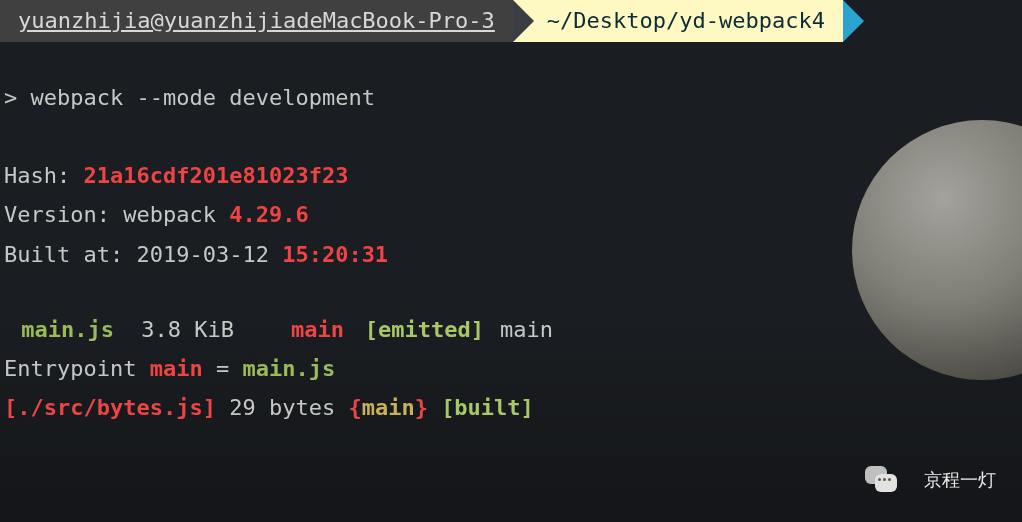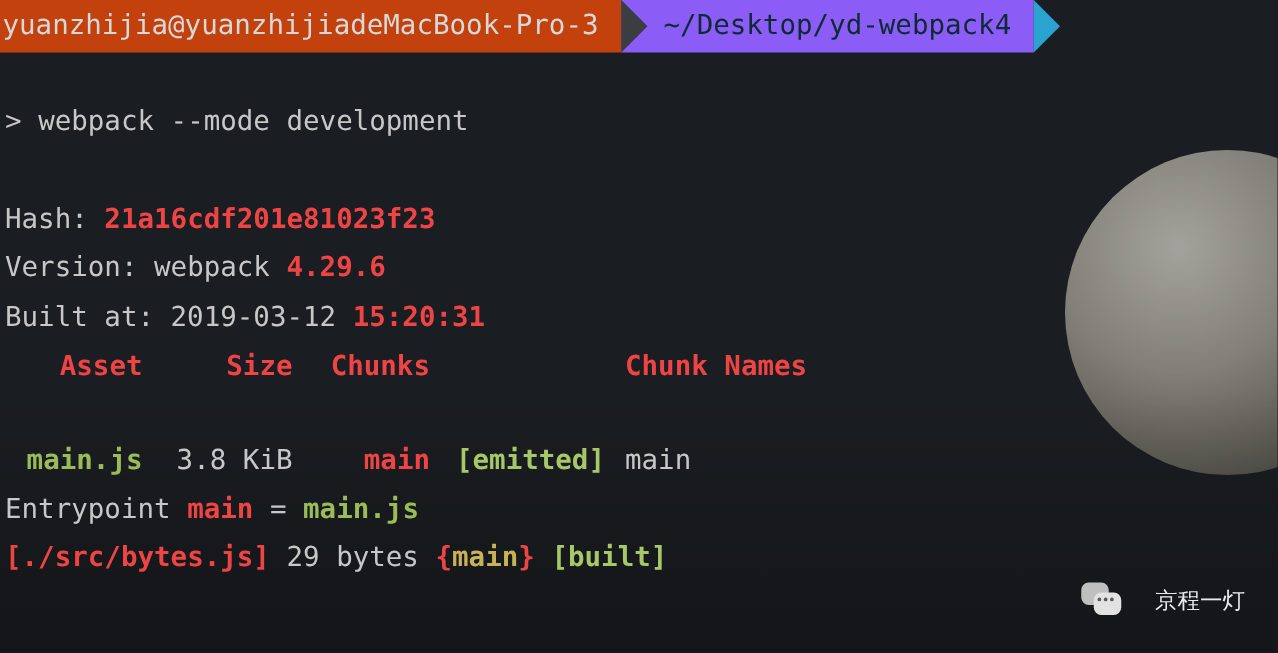--- a/index.html
+++ b/index.html
@@ -30,37 +30,38 @@
       background: linear-gradient(to bottom, rgba(0,0,0,0) 60%, rgba(0,0,0,0.25) 100%);
       pointer-events: none;
     }
     .header {
       display: flex;
       height: 42px;
       line-height: 42px;
       white-space: nowrap;
     }
     .seg-user {
-      background: #c2410c;
+      background: #404040;
       color: #d8d8d8;
-      padding: 0 18px 0 2px;
+      padding: 0 18px 0 18px;
       position: relative;
+      text-decoration: underline;
     }
     .seg-user::after {
       content: '';
       position: absolute;
       right: -21px;
       top: 0;
       border-top: 21px solid transparent;
       border-bottom: 21px solid transparent;
       border-left: 21px solid #3a3d41;
       z-index: 2;
     }
     .seg-path {
-      background: #8b5cf6;
+      background: #fef9c3;
       color: #0d2a36;
       padding: 0 18px 0 34px;
       position: relative;
       flex: 0 0 auto;
     }
     .seg-path::after {
       content: '';
       position: absolute;
       right: -21px;
       top: 0;
@@ -127,21 +128,20 @@
 </div>
 
 <div class="content">
   <div class="line"><span>&gt; </span><span>webpack --mode development</span></div>
   <div class="line">&nbsp;</div>
 
   <div class="line"><span class="dim">Hash: </span><span class="bold">21a16cdf201e81023f23</span></div>
   <div class="line"><span class="dim">Version: </span><span class="dim">webpack </span><span class="bold">4.29.6</span></div>
   <div class="line"><span class="dim">Built at: </span><span class="dim">2019-03-12 </span><span class="bold">15:20:31</span></div>
 
-  <div class="line tbl"><span class="c1 bold">Asset</span><span class="c2 bold">Size</span><span class="c3 bold">Chunks</span><span class="c4 bold"></span><span class="c5 bold">Chunk Names</span></div>
 
   <div class="line tbl"><span class="c1 green">main.js</span><span class="c2 dim">3.8 KiB</span><span class="c3 bold">main</span><span class="c4 greenb">[emitted]</span><span class="c5 dim">main</span></div>
 
   <div class="line"><span class="dim">Entrypoint </span><span class="bold">main</span><span class="dim"> = </span><span class="green">main.js</span></div>
 
   <div class="line"><span class="bold">[</span><span class="bold">./src/bytes.js</span><span class="bold">]</span><span class="dim"> 29 bytes </span><span class="bold">{</span><span class="yellow">main</span><span class="bold">}</span><span> </span><span class="greenb">[built]</span></div>
 </div>
 
 <div class="watermark">
   <div class="wm-icon">

